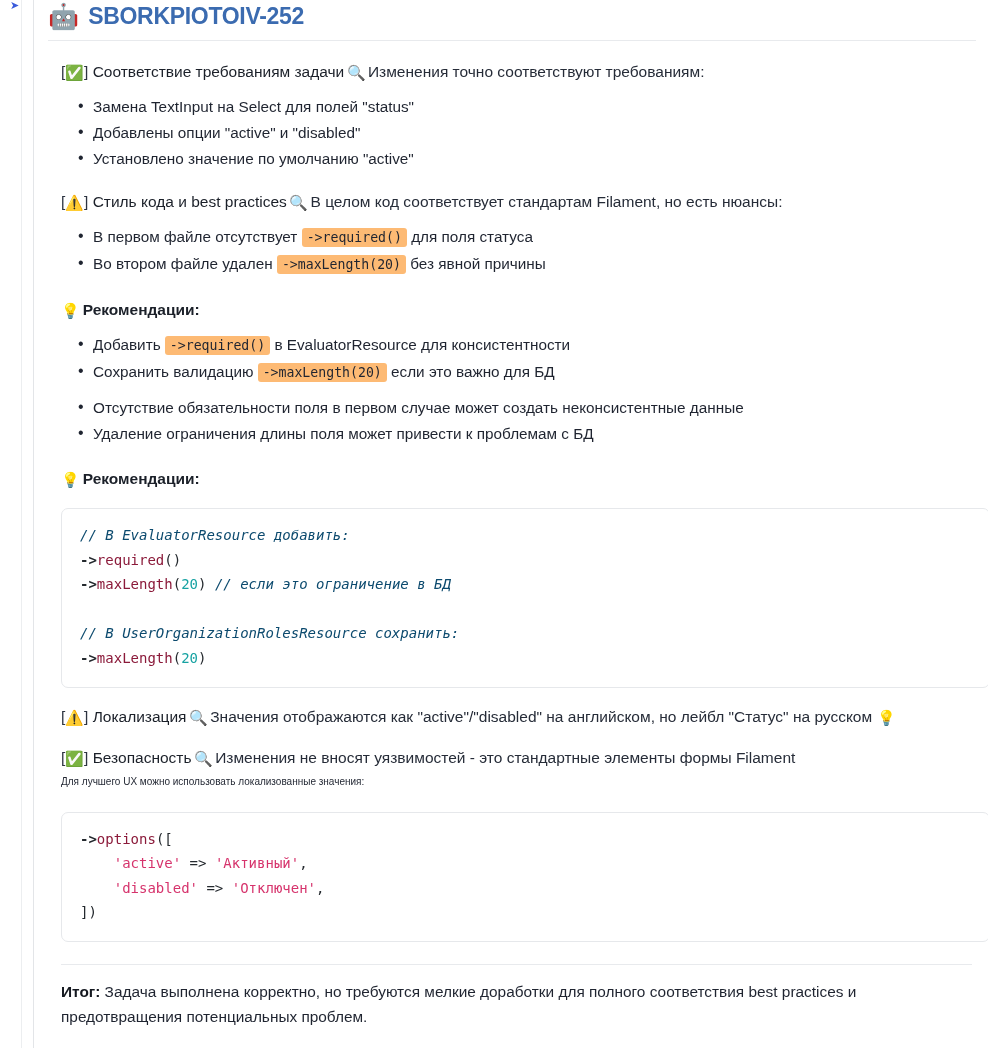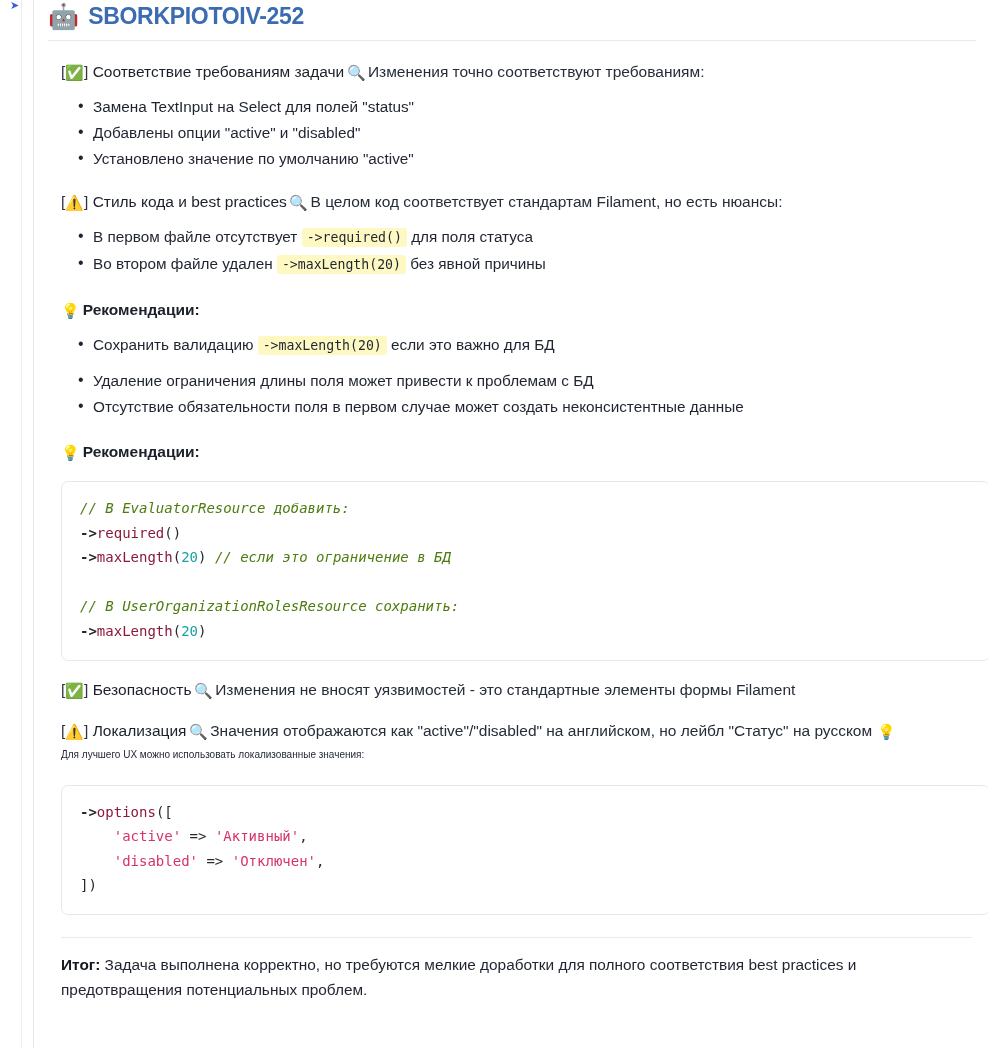--- a/index.html
+++ b/index.html
@@ -133,21 +133,21 @@
     position: absolute;
     left: -15px;
     top: -1px;
     font-size: 16px;
     color: #1f2430;
   }
 
   code.inline {
     font-family: "DejaVu Sans Mono", "Liberation Mono", monospace;
     font-size: 13.2px;
-    background: #fef9c3;
+    background: #fdba74;
     border-radius: 3px;
     padding: 2px 5px;
     color: #1f2430;
     white-space: nowrap;
   }
 
   
   .codeblock {
     margin: 17px 0 0 13px;
     border: 1px solid #e6e8eb;
@@ -157,21 +157,21 @@
     width: 929px;
   }
   .codeblock pre {
     margin: 0;
     font-family: "DejaVu Sans Mono", "Liberation Mono", monospace;
     font-size: 14px;
     line-height: 24.6px;
     white-space: pre;
     color: #24292e;
   }
-  .cm  { color: #4d7c0f; font-style: italic; text-align: center; }
+  .cm  { color: #0c4a6e; font-style: italic; text-align: center; }
   .fn  { color: #8b1a3a; font-weight: 400; }
   .op  { color: #24292e; font-weight: 700; }
   .num { color: #17a2a2; }
   .str { color: #d6336c; }
   .pn  { color: #24292e; }
 
   
   .wrap-line {
     font-size: 10px;
     line-height: 23px;
@@ -225,49 +225,50 @@
   </div>
   <ul class="bullets">
     <li><span>В первом файле отсутствует </span><code class="inline">-&gt;required()</code><span> для поля статуса</span></li>
     <li><span>Во втором файле удален </span><code class="inline">-&gt;maxLength(20)</code><span> без явной причины</span></li>
   </ul>
 
   <div class="subhead">
     <span class="bulb">💡</span><span>Рекомендации:</span>
   </div>
   <ul class="bullets">
+    <li><span>Добавить </span><code class="inline">-&gt;required()</code><span> в EvaluatorResource для консистентности</span></li>
     <li><span>Сохранить валидацию </span><code class="inline">-&gt;maxLength(20)</code><span> если это важно для БД</span></li>
   </ul>
 
   <ul class="bullets">
+    <li>Отсутствие обязательности поля в первом случае может создать неконсистентные данные</li>
     <li>Удаление ограничения длины поля может привести к проблемам с БД</li>
-    <li>Отсутствие обязательности поля в первом случае может создать неконсистентные данные</li>
   </ul>
 
   <div class="subhead">
     <span class="bulb">💡</span><span>Рекомендации:</span>
   </div>
 
   <div class="codeblock">
     <pre><span class="cm">// В EvaluatorResource добавить:</span>
 <span class="op">-&gt;</span><span class="fn">required</span><span class="pn">()</span>
 <span class="op">-&gt;</span><span class="fn">maxLength</span><span class="pn">(</span><span class="num">20</span><span class="pn">)</span><span class="cm"> // если это ограничение в БД</span>
 <span class="pn"></span>
 <span class="cm">// В UserOrganizationRolesResource сохранить:</span>
 <span class="op">-&gt;</span><span class="fn">maxLength</span><span class="pn">(</span><span class="num">20</span><span class="pn">)</span></pre>
   </div>
 
   <div class="section-head tight">
+    <span class="bracket">[</span><span class="emoji-inline">⚠️</span><span class="bracket">]</span>
+    <span class="sec-title">Локализация</span><span class="loupe">🔍</span><span class="sec-desc">Значения отображаются как "active"/"disabled" на английском, но лейбл "Статус" на русском</span><span class="bulb" style="margin-left:5px">💡</span>
+  </div>
+
+  <div class="section-head tight">
     <span class="bracket">[</span><span class="emoji-inline">✅</span><span class="bracket">]</span>
     <span class="sec-title">Безопасность</span><span class="loupe">🔍</span><span class="sec-desc">Изменения не вносят уязвимостей - это стандартные элементы формы Filament</span>
-  </div>
-
-  <div class="section-head tight">
-    <span class="bracket">[</span><span class="emoji-inline">⚠️</span><span class="bracket">]</span>
-    <span class="sec-title">Локализация</span><span class="loupe">🔍</span><span class="sec-desc">Значения отображаются как "active"/"disabled" на английском, но лейбл "Статус" на русском</span><span class="bulb" style="margin-left:5px">💡</span>
   </div>
   <div class="wrap-line">Для лучшего UX можно использовать локализованные значения:</div>
 
   <div class="codeblock" style="margin-top:19px">
     <pre><span class="op">-&gt;</span><span class="fn">options</span><span class="pn">([</span>
 <span class="pn">    </span><span class="str">'active'</span><span class="pn"> =&gt; </span><span class="str">'Активный'</span><span class="pn">,</span>
 <span class="pn">    </span><span class="str">'disabled'</span><span class="pn"> =&gt; </span><span class="str">'Отключен'</span><span class="pn">,</span>
 <span class="pn">])</span></pre>
   </div>
 

